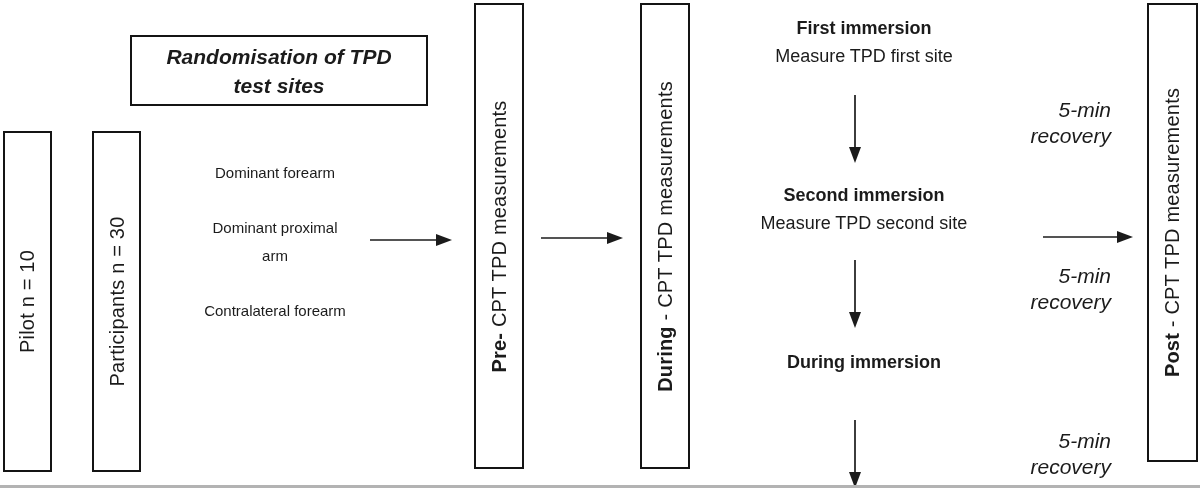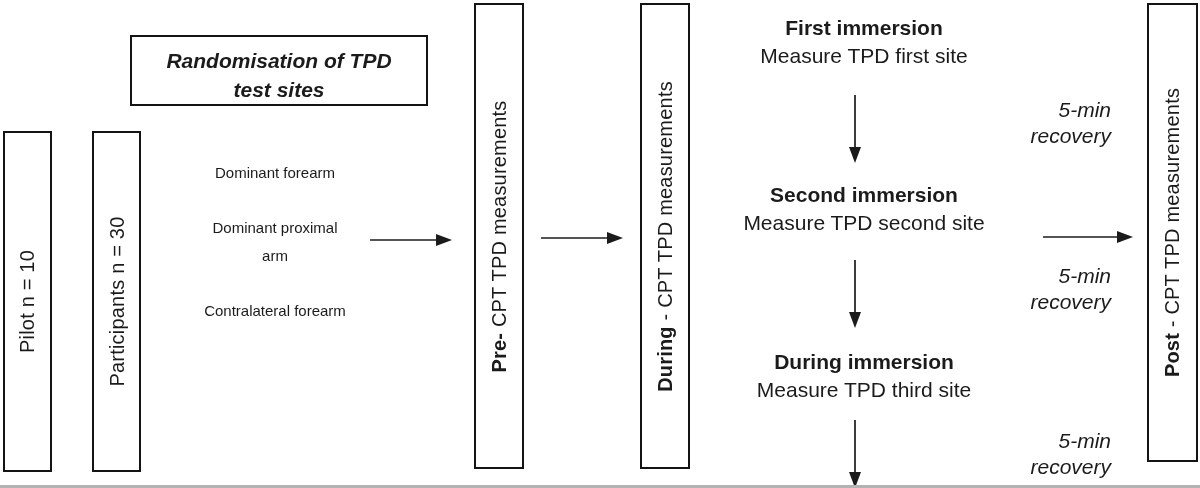--- a/index.html
+++ b/index.html
@@ -6,28 +6,28 @@
   html,body { background:#ffffff; }
   .canvas {
     position:relative; width:1200px; height:488px; overflow:hidden;
     font-family:"Liberation Sans", sans-serif; color:#1b1b1b; background:#ffffff;
   }
   .box { position:absolute; border:2.5px solid #141414; background:#ffffff; }
   .vbox { display:flex; align-items:center; justify-content:center; }
   .vtext { transform:rotate(-90deg); white-space:nowrap; font-size:20px; letter-spacing:.2px; }
   .b { font-weight:bold; }
   .rand-box {
-    display:flex; align-items:flex-end; justify-content:center; text-align:center;
+    display:flex; align-items:center; justify-content:center; text-align:center;
     font-weight:bold; font-style:italic; font-size:21px; line-height:29px; padding:0 24px;
   }
   .site-list { position:absolute; left:200px; top:159px; width:150px;
     display:flex; flex-direction:column; gap:27px; }
   .site-item { text-align:center; font-size:15px; line-height:28px; }
   .imm-block { position:absolute; left:734px; width:260px; text-align:center;
-    font-size:21px; line-height:28px; }
+    font-size:18px; line-height:28px; }
   .imm-title { font-weight:bold; }
   .recovery { position:absolute; left:1001px; width:110px; text-align:right;
     font-style:italic; font-size:21px; line-height:26px; }
   svg.arrow { position:absolute; overflow:visible; }
   svg.arrow line { stroke:#1b1b1b; stroke-width:1.7; }
   svg.arrow polygon { fill:#1b1b1b; }
   .bottom-line { position:absolute; left:0; right:0; bottom:0; height:3px; background:#b3b3b3; }
 </style>
 </head>
 <body>
@@ -89,21 +89,20 @@
 
   <svg class="arrow" style="left:847px; top:260px;" width="16" height="68">
     <line x1="8" y1="0" x2="8" y2="54"></line>
     <polygon points="2,52 8,68 14,52"></polygon>
   </svg>
 
   <div class="recovery" style="top:263px;">5-min recovery</div>
 
   <div class="imm-block" style="top:348px;">
     <div class="imm-title">During immersion</div>
-    <div>Measure TPD third site</div>
   </div>
 
   <svg class="arrow" style="left:847px; top:420px;" width="16" height="68">
     <line x1="8" y1="0" x2="8" y2="54"></line>
     <polygon points="2,52 8,68 14,52"></polygon>
   </svg>
 
   <div class="recovery" style="top:428px;">5-min recovery</div>
 
   <svg class="arrow" style="left:1043px; top:229px;" width="90" height="16">

